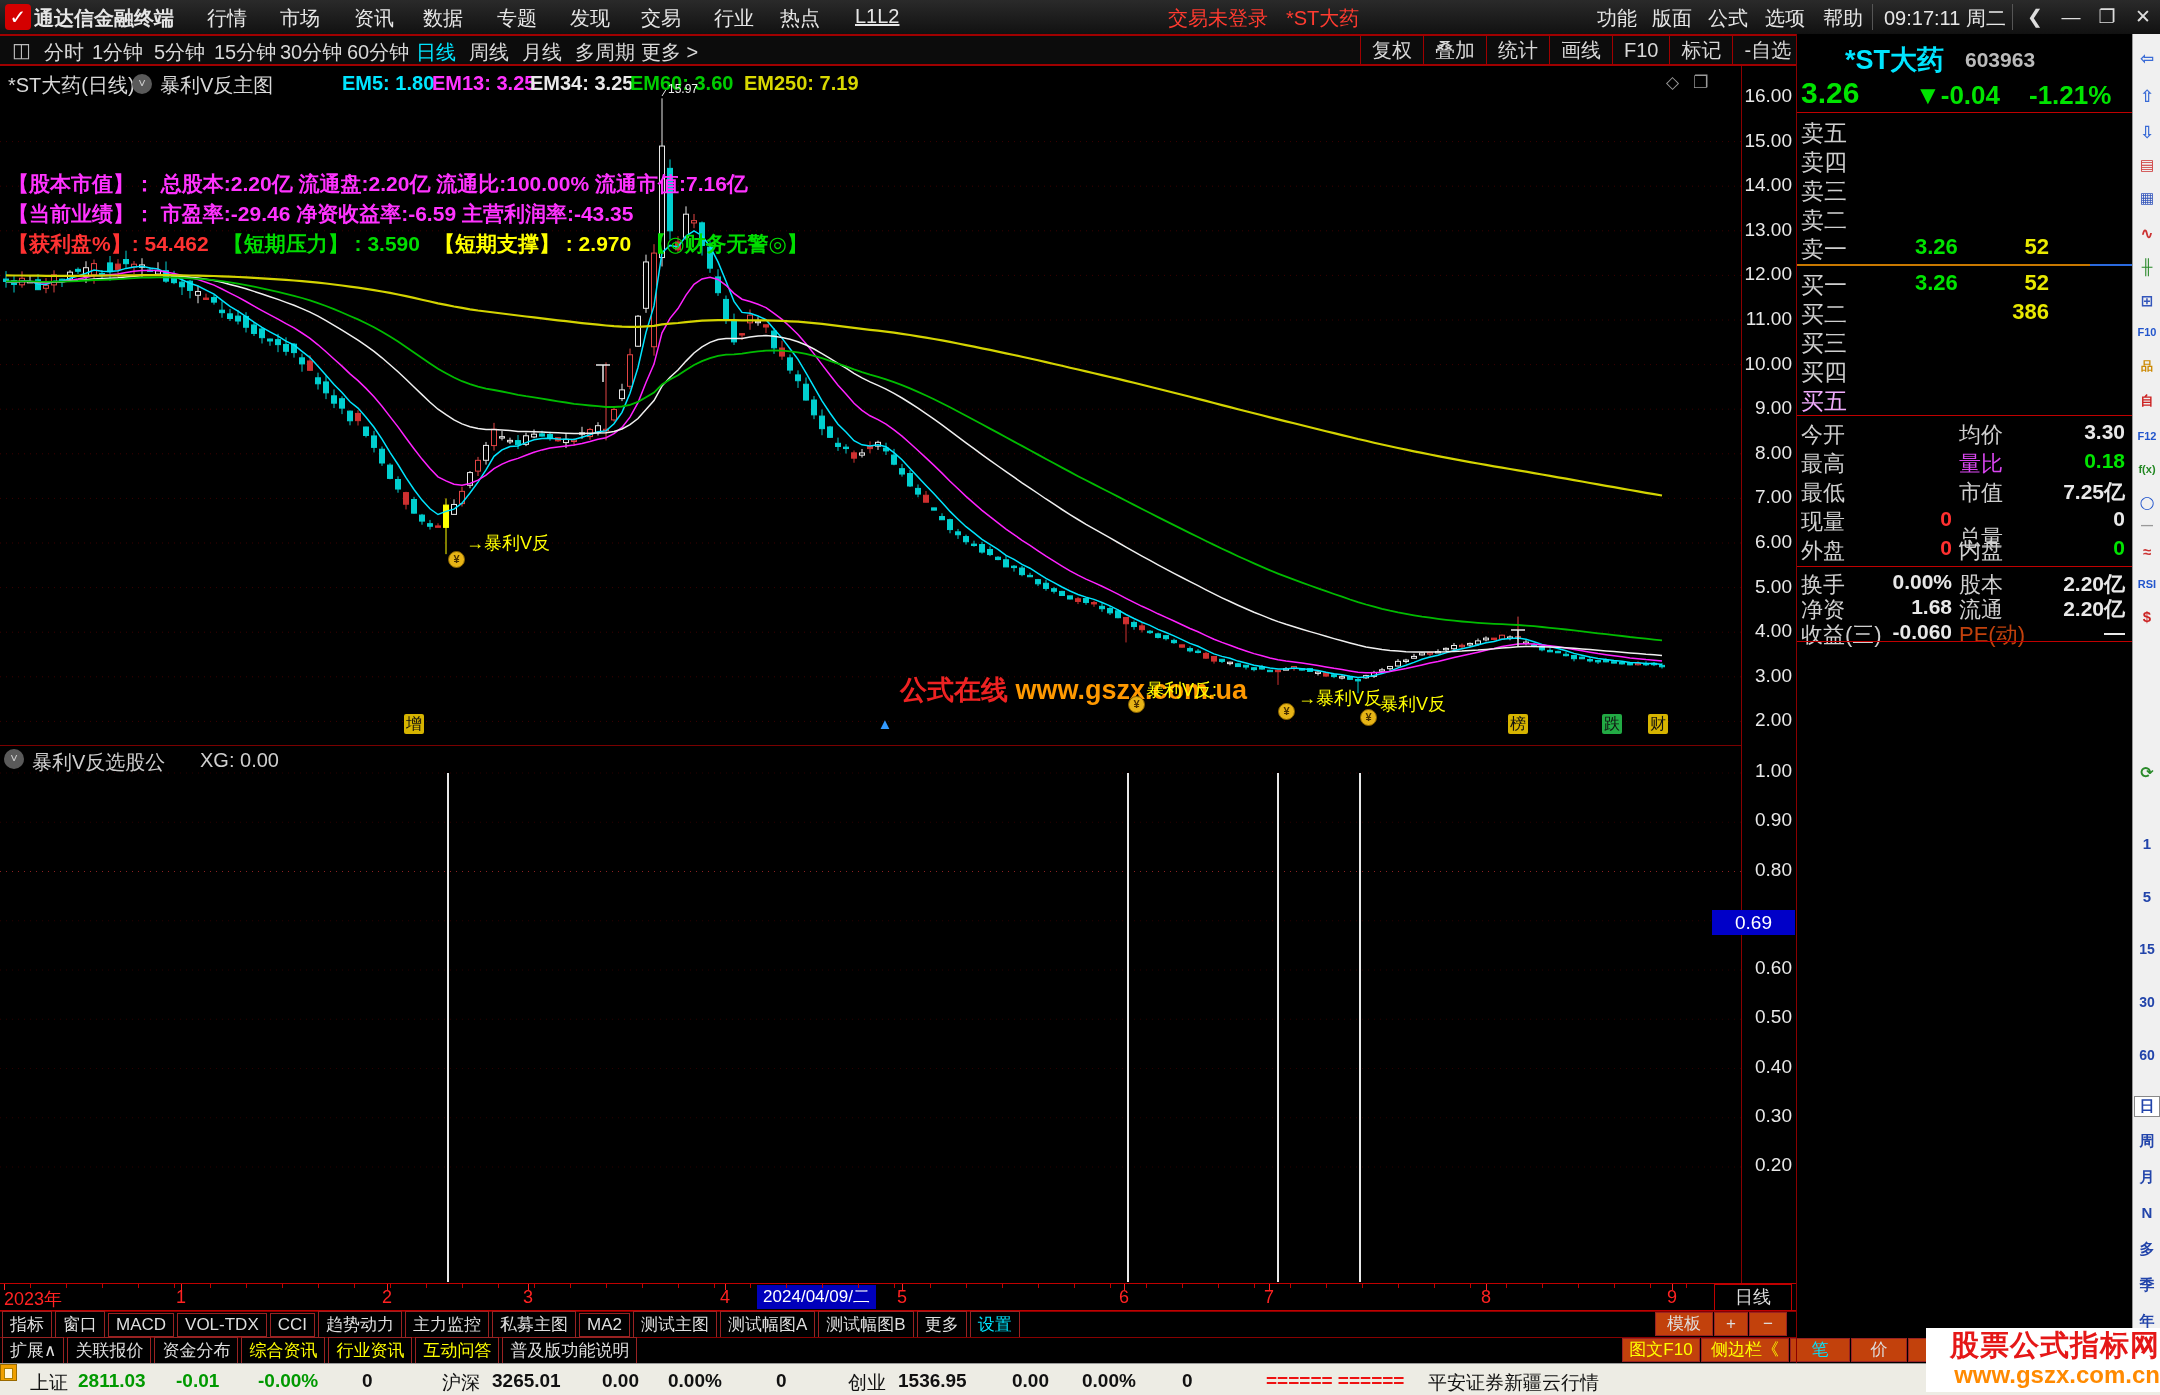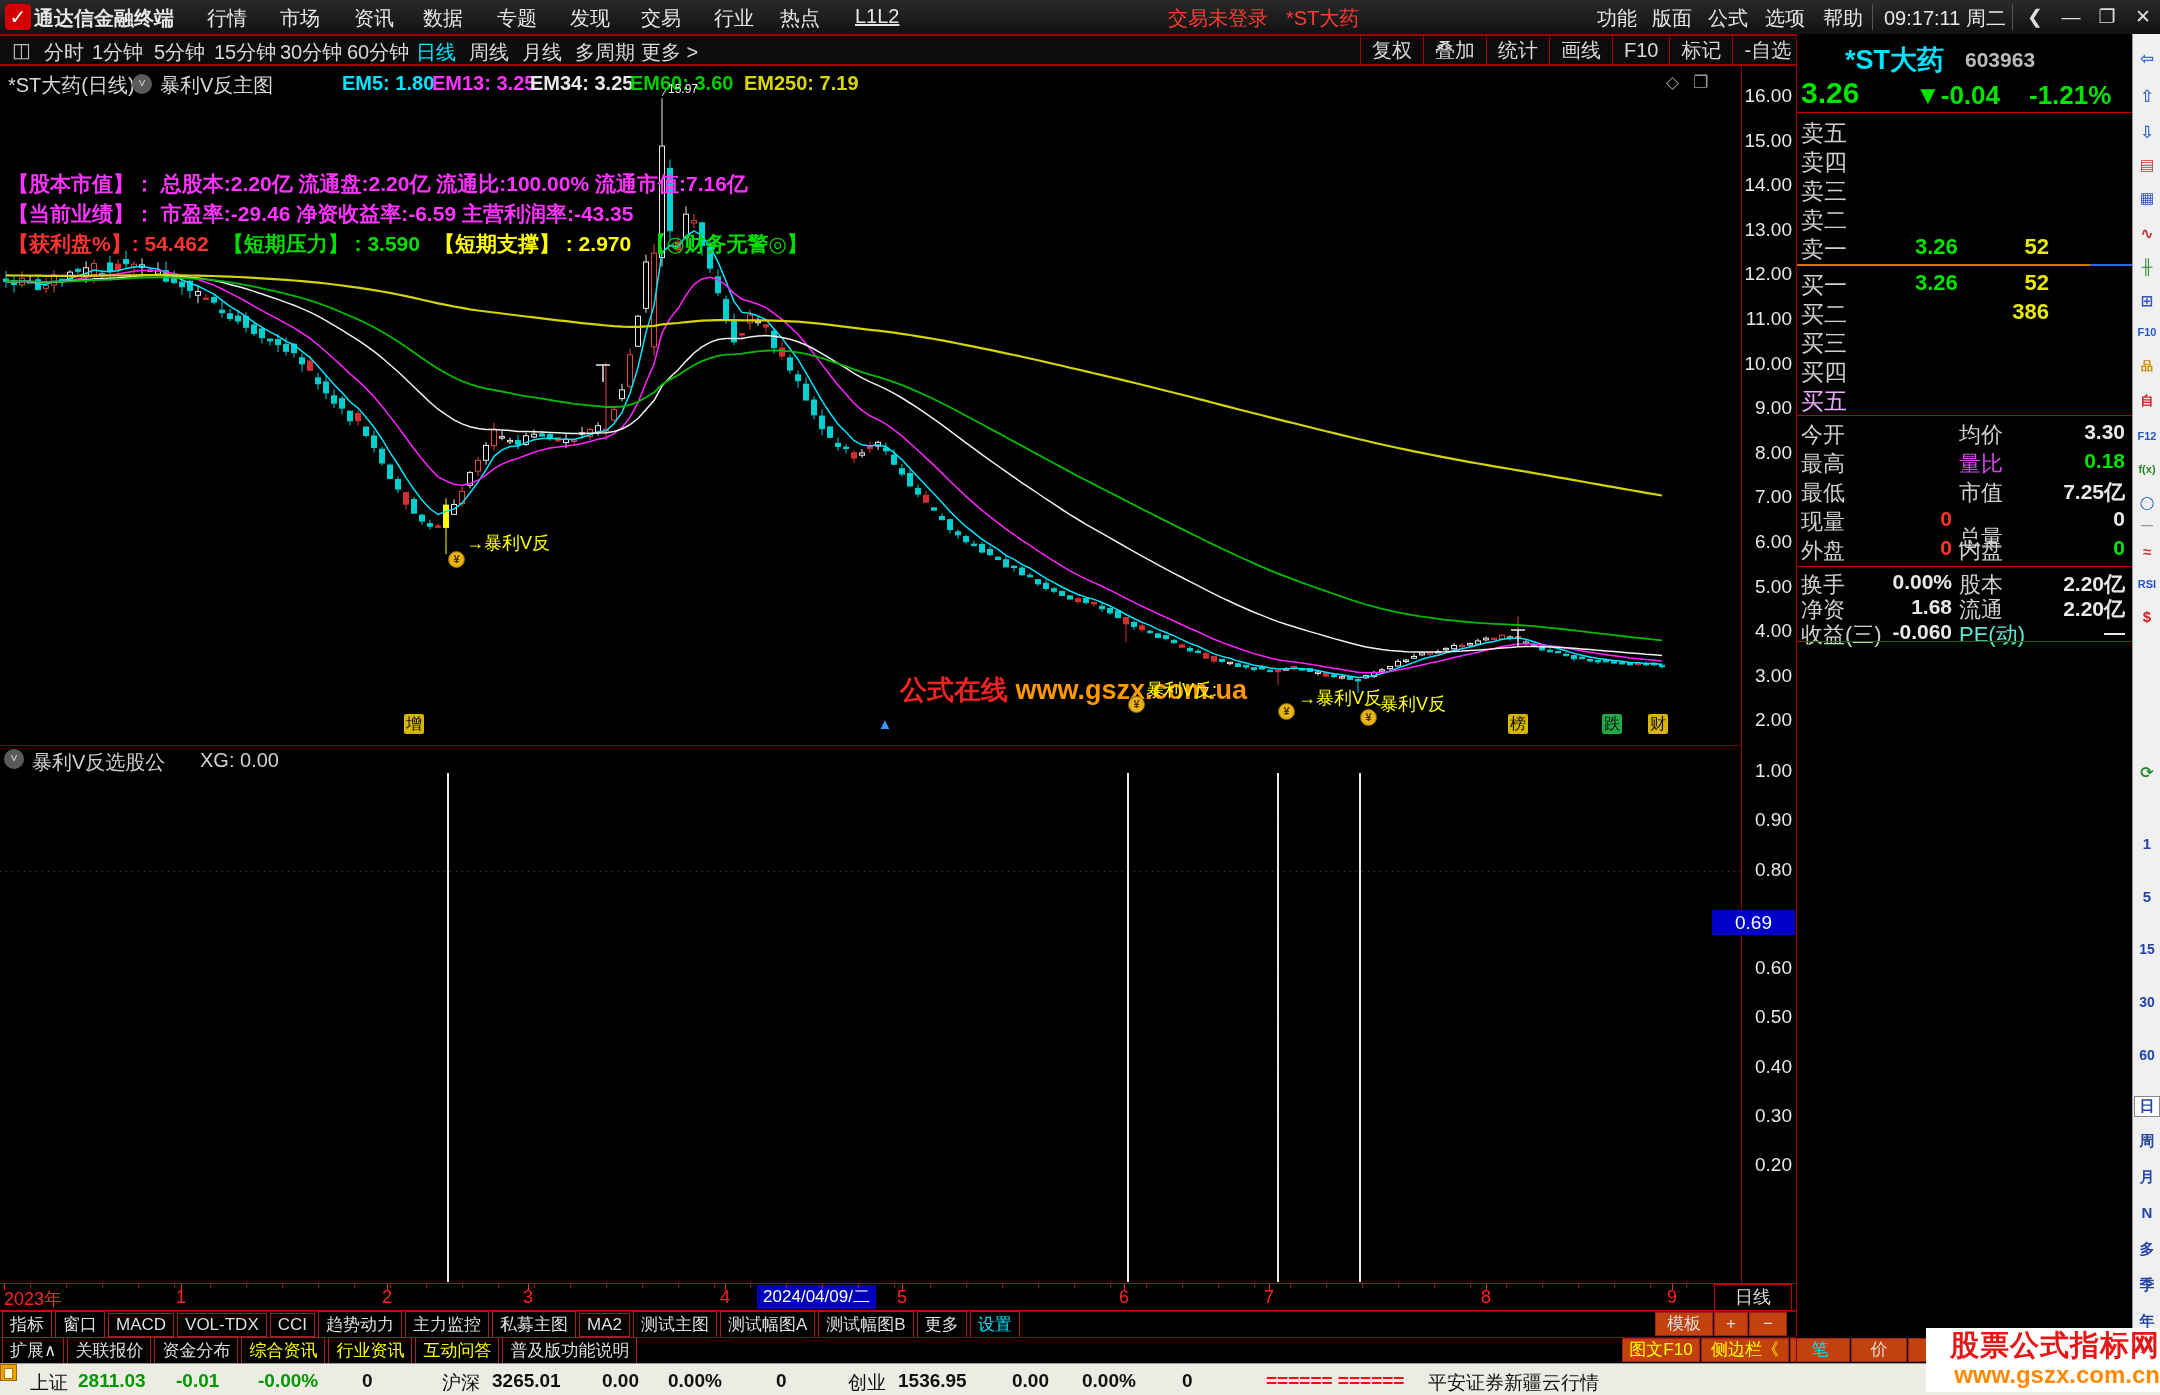--- a/index.html
+++ b/index.html
@@ -782,21 +782,21 @@
         <div class="abs" style="left: 4px; top: 536px; color: rgb(207, 207, 207); font-size: 22px;">换手</div>
         <div class="abs" style="left: 70px; top: 536px; width: 85px; text-align: right; color: rgb(232, 232, 232); font-size: 21px; font-weight: bold;">0.00%</div>
         <div class="abs" style="left: 162px; top: 536px; color: rgb(207, 207, 207); font-size: 22px;">股本</div>
         <div class="abs" style="left: 228px; top: 536px; width: 100px; text-align: right; color: rgb(232, 232, 232); font-size: 21px; font-weight: bold;">2.20亿</div>
         <div class="abs" style="left: 4px; top: 561px; color: rgb(207, 207, 207); font-size: 22px;">净资</div>
         <div class="abs" style="left: 70px; top: 561px; width: 85px; text-align: right; color: rgb(232, 232, 232); font-size: 21px; font-weight: bold;">1.68</div>
         <div class="abs" style="left: 162px; top: 561px; color: rgb(207, 207, 207); font-size: 22px;">流通</div>
         <div class="abs" style="left: 228px; top: 561px; width: 100px; text-align: right; color: rgb(232, 232, 232); font-size: 21px; font-weight: bold;">2.20亿</div>
         <div class="abs" style="left: 4px; top: 586px; color: rgb(207, 207, 207); font-size: 22px;">收益(三)</div>
         <div class="abs" style="left: 70px; top: 586px; width: 85px; text-align: right; color: rgb(232, 232, 232); font-size: 21px; font-weight: bold;">-0.060</div>
-        <div class="abs" style="left: 162px; top: 586px; color: #5eead4; font-size: 22px;">PE(动)</div>
+        <div class="abs" style="left: 162px; top: 586px; color: #c2410c; font-size: 22px;">PE(动)</div>
         <div class="abs" style="left: 228px; top: 586px; width: 100px; text-align: right; color: rgb(232, 232, 232); font-size: 21px; font-weight: bold;">—</div>
         <div class="abs" style="left: 0px; top: 607px; width: 335px; height: 1px; background: rgb(192, 0, 0);"></div>
       </div>
   </div>
 
   <div id="tabs1" class="abs tabsrow" style="top:1311px;">
       <div class="tab" style="position: relative;">指标</div>
       <div class="tab" style="position: relative;">窗口</div>
       <div class="tab" style="position: relative;">MACD</div>
       <div class="tab" style="position: relative;">VOL-TDX</div>

